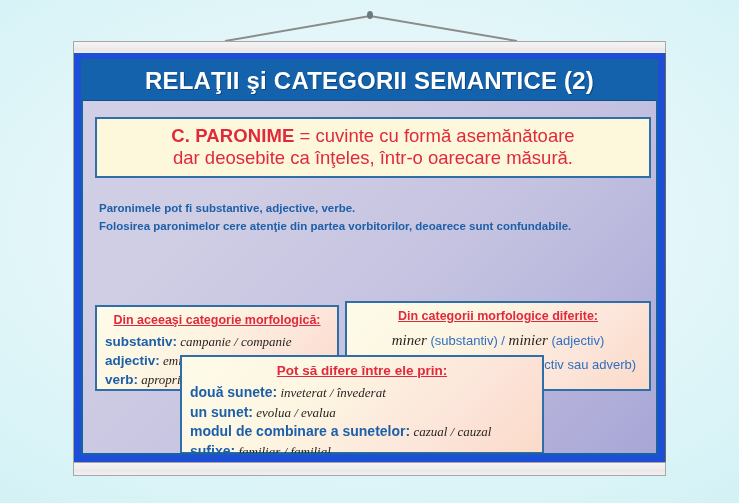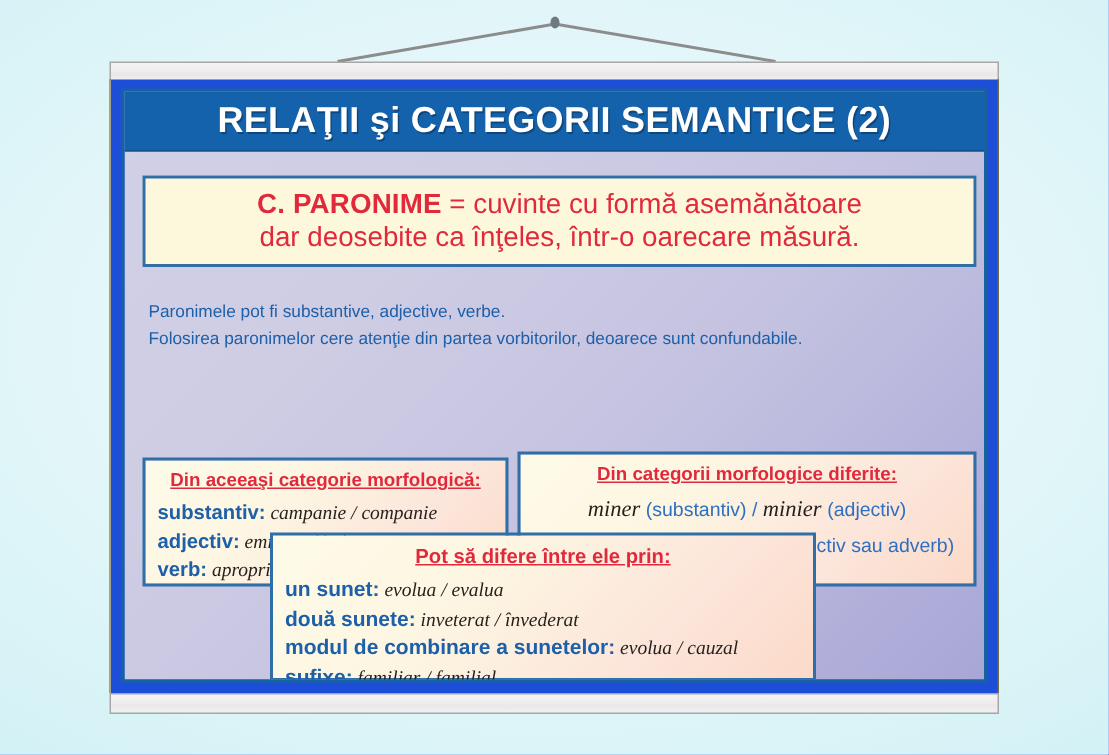--- a/index.html
+++ b/index.html
@@ -110,21 +110,21 @@
   
   #intro-lines {
     position: absolute;
     left: 16px;
     top: 138px;
     width: 556px;
   }
   .intro-line {
     color: #1d5fa8;
     font-size: 11.5px;
-    font-weight: normal;
+    font-weight: bold;
     line-height: 18px;
     white-space: nowrap;
   }
 
   
   .panel {
     position: absolute;
     box-sizing: border-box;
     border: 2px solid #2f6ea6;
     background: linear-gradient(135deg, #fdfbe8 0%, #fdf6e2 35%, #fce5da 72%, #fbdac9 100%);
@@ -230,27 +230,27 @@
         <span class="ex">miner </span><span class="ex-blue">(substantiv)</span><span class="ex-blue"> / </span><span class="ex">minier </span><span class="ex-blue">(adjectiv)</span>
       </div>
       <div class="row">
         <span class="ex">anuar </span><span class="ex-blue">(substantiv)</span><span class="ex-blue"> / </span><span class="ex">anual </span><span class="ex-blue">(adjectiv sau adverb)</span>
       </div>
     </div>
 
     <div class="panel" id="panel-bottom">
       <div class="panel-head">Pot să difere între ele prin:</div>
       <div class="row">
+        <span class="lbl">două sunete:</span><span class="ex"> inveterat / învederat</span>
+      </div>
+      <div class="row">
         <span class="lbl">un sunet:</span><span class="ex"> evolua / evalua</span>
       </div>
       <div class="row">
-        <span class="lbl">două sunete:</span><span class="ex"> inveterat / învederat</span>
-      </div>
-      <div class="row">
-        <span class="lbl">modul de combinare a sunetelor:</span><span class="ex"> evolua / cauzal</span>
+        <span class="lbl">modul de combinare a sunetelor:</span><span class="ex"> cazual / cauzal</span>
       </div>
       <div class="row">
         <span class="lbl">sufixe:</span><span class="ex"> familiar / familial</span>
       </div>
     </div>
 
   </div>
 </div>
 
 <div class="roller" id="roller-bottom"></div>

